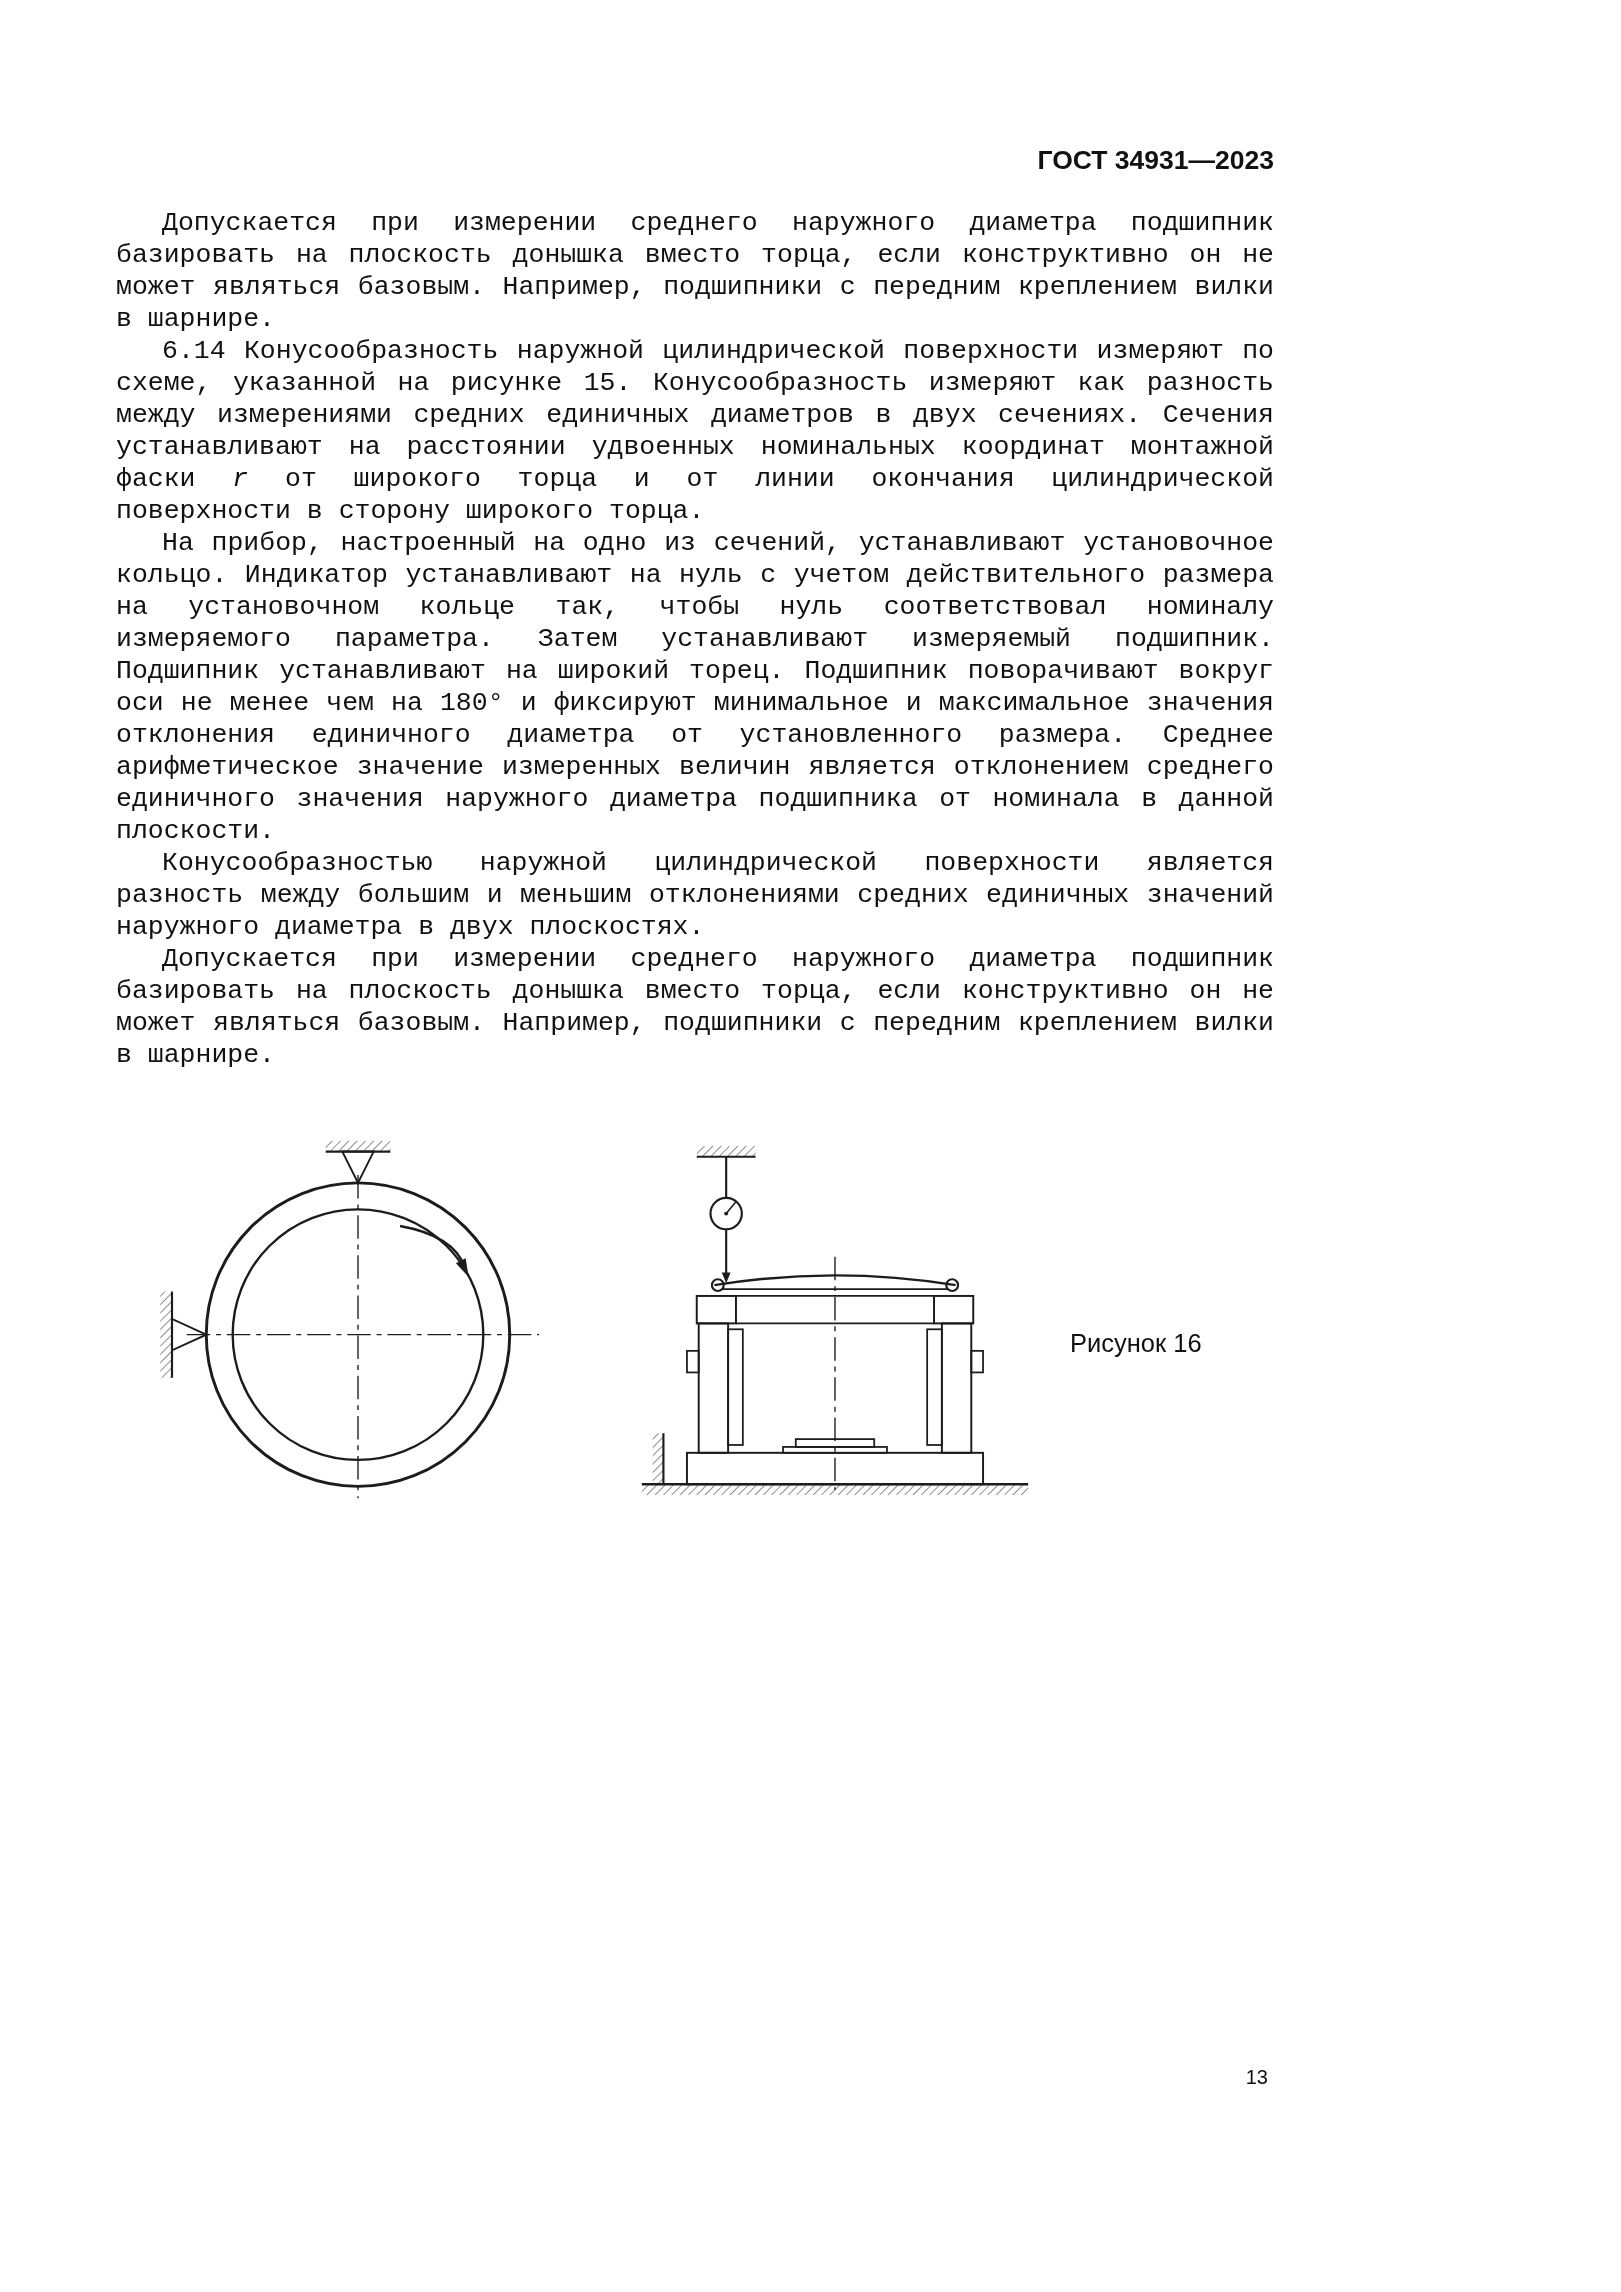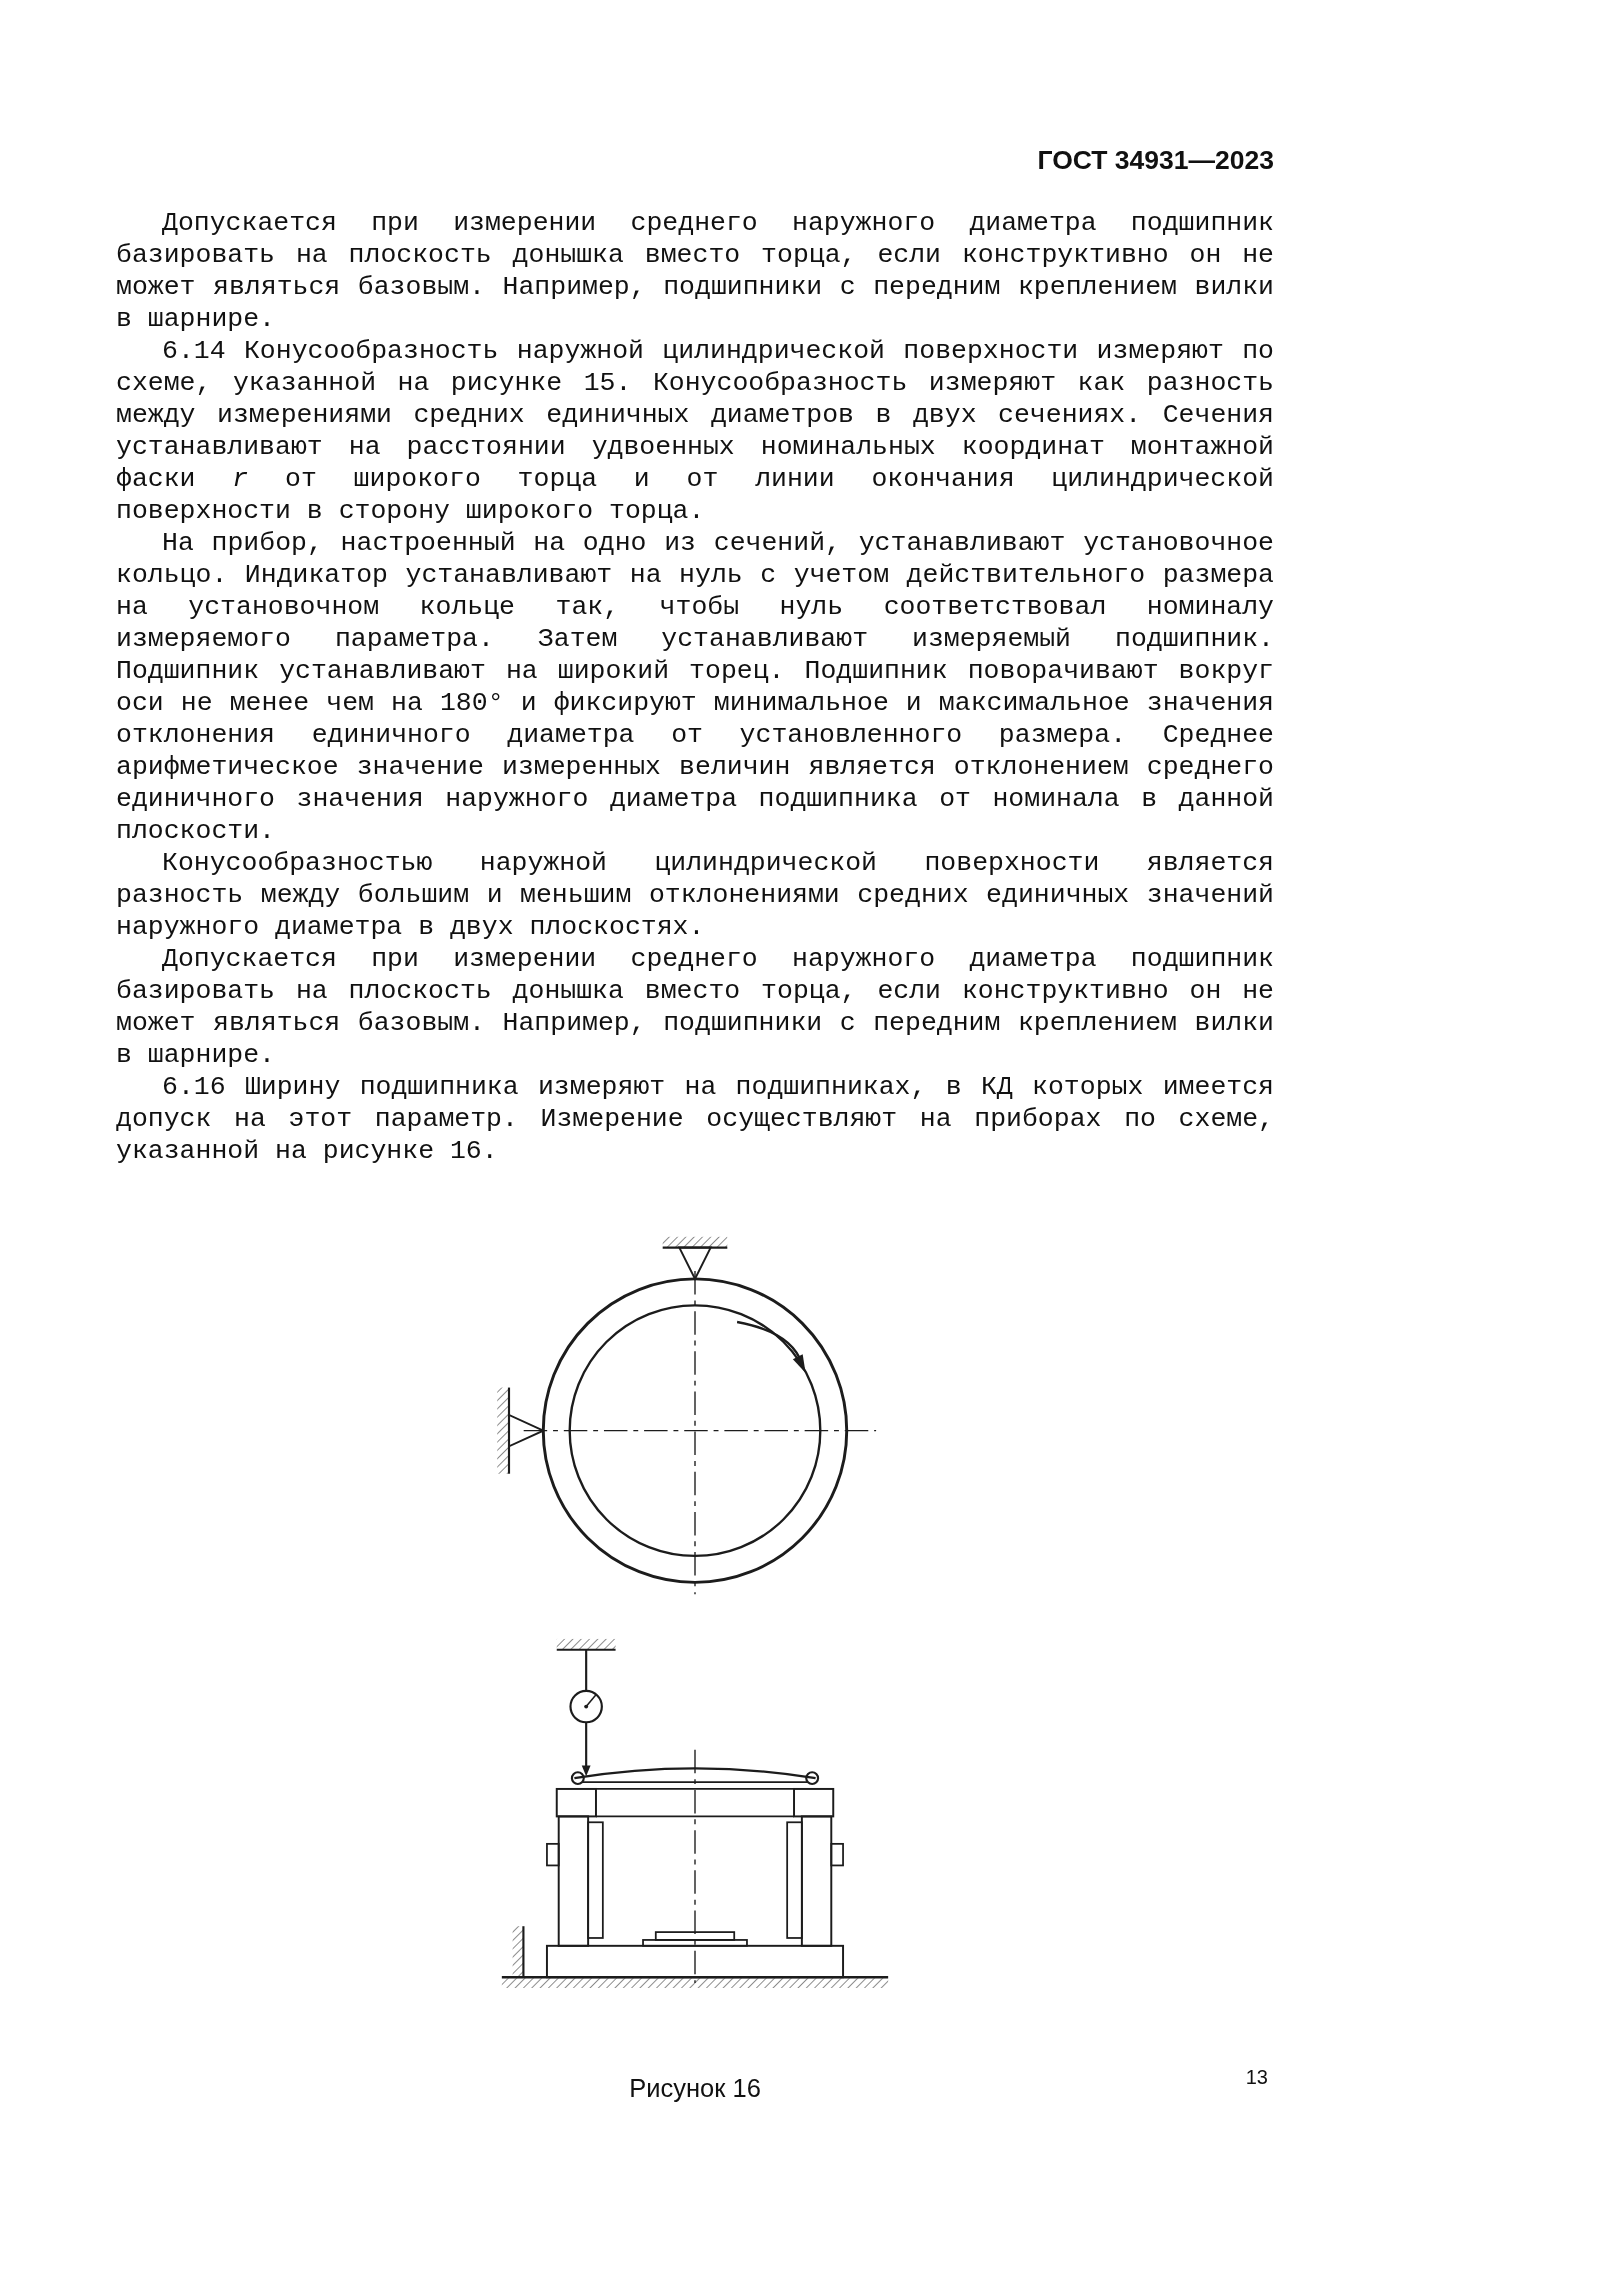--- a/index.html
+++ b/index.html
@@ -23,21 +23,21 @@
   .body-text p {
     font-size: 26.5px;
     line-height: 32px;
     text-align: justify;
   }
   .body-text p.indent { text-indent: 46px; font-family: Liberation Mono, monospace; }
   .body-text sub { font-size: 0.68em; line-height: 0; vertical-align: -0.25em; }
   .fig {
     margin-top: 61px;
     display: flex;
-    flex-direction: column;
+    flex-direction: row;
     align-items: center;
     gap: 34px;
   }
   .fig svg { display: block; }
   .fig-caption {
     margin-top: 51px;
     font-size: 25.5px;
     text-align: center;
   }
   .page-number {
@@ -55,21 +55,20 @@
 <div class="page">
 
   <header class="doc-header">ГОСТ 34931—2023</header>
 
   <main class="body-text">
       <p class="indent">Допускается при измерении среднего наружного диаметра подшипник базировать на плоскость донышка вместо торца, если конструктивно он не может являться базовым. Например, подшипники с передним креплением вилки в шарнире.</p>
       <p class="indent">6.14 Конусообразность наружной цилиндрической поверхности измеряют по схеме, указанной на рисунке 15. Конусообразность измеряют как разность между измерениями средних единичных диаметров в двух сечениях. Сечения устанавливают на расстоянии удвоенных номинальных координат монтажной фаски <i>r</i> от широкого торца и от линии окончания цилиндрической поверхности в сторону широкого торца.</p>
       <p class="indent">На прибор, настроенный на одно из сечений, устанавливают установочное кольцо. Индикатор устанавливают на нуль с учетом действительного размера на установочном кольце так, чтобы нуль соответствовал номиналу измеряемого параметра. Затем устанавливают измеряемый подшипник. Подшипник устанавливают на широкий торец. Подшипник поворачивают вокруг оси не менее чем на 180° и фиксируют минимальное и максимальное значения отклонения единичного диаметра от установленного размера. Среднее арифметическое значение измеренных величин является отклонением среднего единичного значения наружного диаметра подшипника от номинала в данной плоскости.</p>
       <p class="indent">Конусообразностью наружной цилиндрической поверхности является разность между большим и меньшим отклонениями средних единичных значений наружного диаметра в двух плоскостях.</p>
       <p class="indent">Допускается при измерении среднего наружного диаметра подшипник базировать на плоскость донышка вместо торца, если конструктивно он не может являться базовым. Например, подшипники с передним креплением вилки в шарнире.</p>
-      <p class="indent">6.16 Ширину подшипника измеряют на подшипниках, в КД которых имеется допуск на этот параметр. Измерение осуществляют на приборах по схеме, указанной на рисунке 16.</p>
     </main>
 
   <figure class="fig">
 
     <svg width="484" height="372" viewBox="0 0 494 380" xmlns="http://www.w3.org/2000/svg">
       <defs>
         <pattern id="h1" width="6" height="6" patternUnits="userSpaceOnUse" patternTransform="rotate(45)">
           <line x1="0" y1="0" x2="0" y2="6" stroke="#2a2a2a" stroke-width="1.1"></line>
         </pattern>
       </defs>

